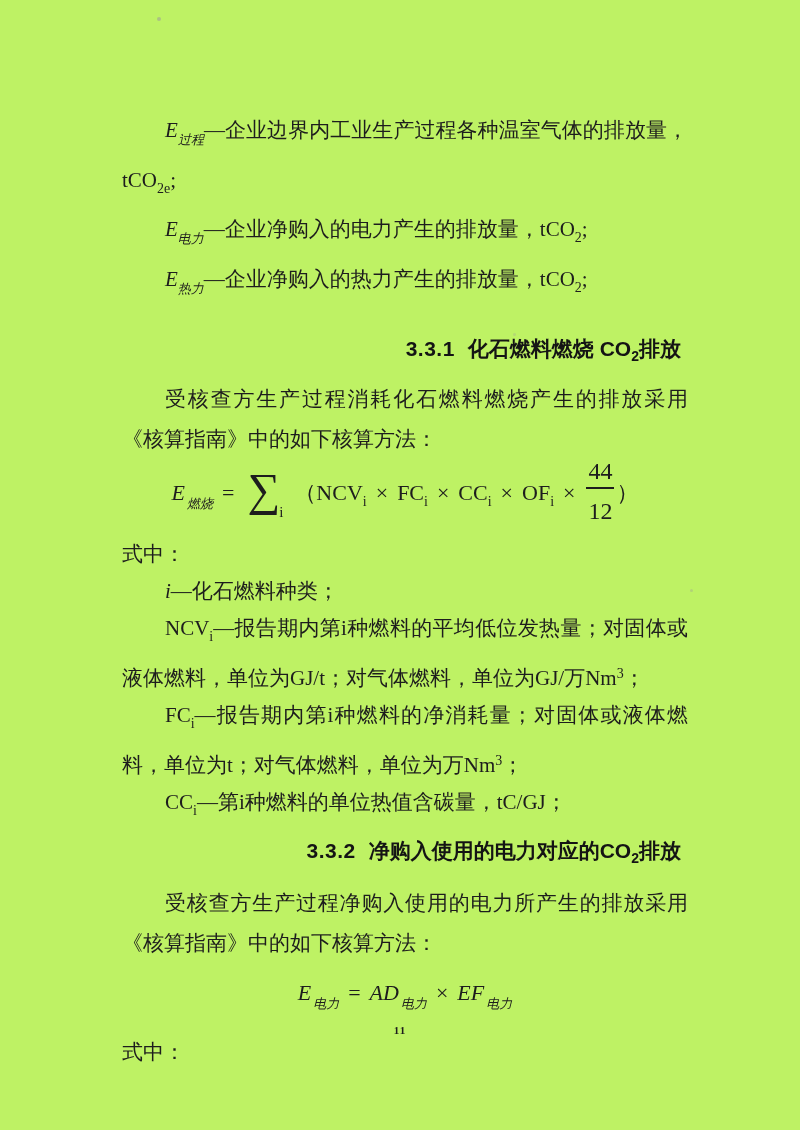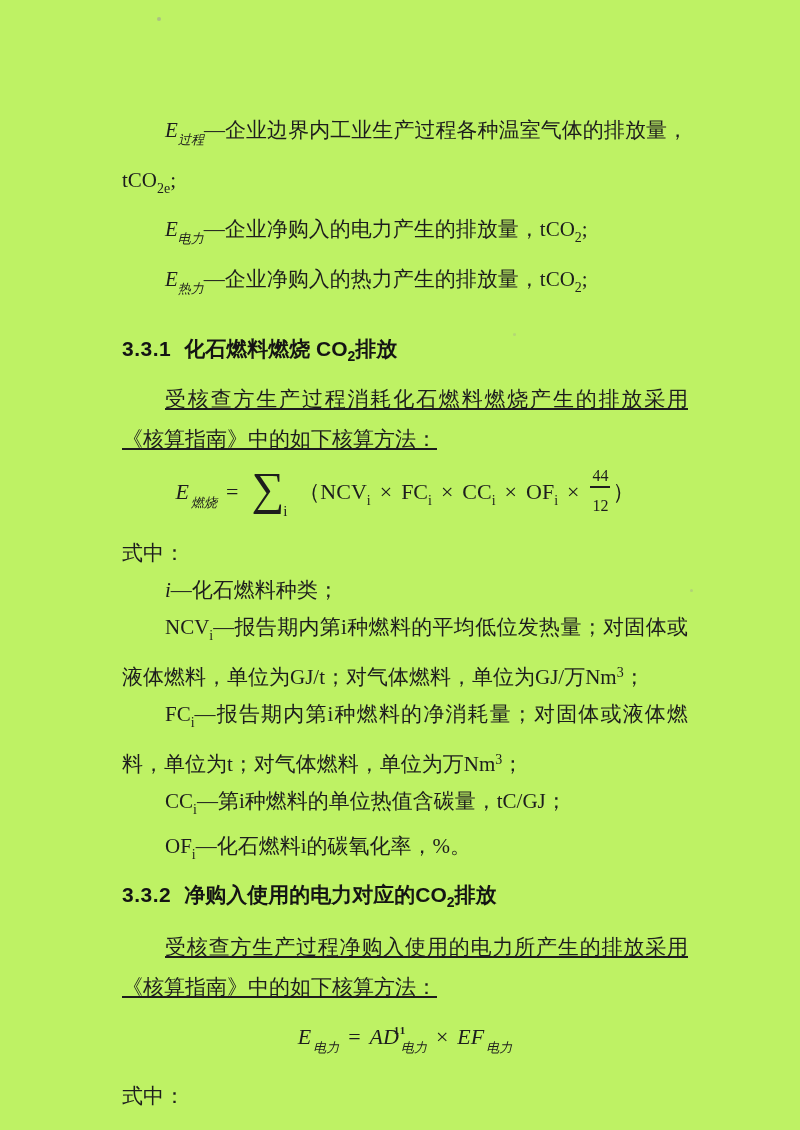--- a/index.html
+++ b/index.html
@@ -46,36 +46,37 @@
   }
   .t-sub {
     font-size: 14px;
     vertical-align: -6px;
   }
   .t-sup {
     font-size: 14px;
     vertical-align: 7px;
   }
   .section-heading {
-    margin: 0;
+    margin: 7px;
     font-family: "Liberation Sans", "DejaVu Sans", sans-serif;
     font-weight: 700;
     font-size: 21px;
     line-height: 30px;
     color: #141414;
+    text-align: right;
   }
   .heading-331 { margin-top: 25px; margin-bottom: 8px; }
   .heading-332 { margin-top: 7px; margin-bottom: 10px; }
   .section-num { margin-right: 13px; letter-spacing: 0.5px; }
   .h-sub {
     font-size: 14px;
     vertical-align: -5px;
     font-weight: 700;
   }
-  .intro { line-height: 35px; text-decoration: underline; }
+  .intro { line-height: 35px; }
   
   .formula1 {
     text-align: center;
     font-size: 22px;
     line-height: 62px;
     margin: 2px 0 1px 0;
     white-space: nowrap;
   }
   .formula2 {
     text-align: center;
@@ -104,21 +105,21 @@
     position: relative;
     top: 17px;
     left: -1px;
     margin-right: 10px;
   }
   .f-paren { font-size: 22px; }
   .frac {
     display: inline-block;
     vertical-align: middle;
     text-align: center;
-    font-size: 16px;
+    font-size: 24px;
     line-height: 1.15;
     position: relative;
     top: -3px;
     margin: 0 2px;
   }
   .frac-num {
     display: block;
     border-bottom: 2px solid #1d1d1d;
     padding: 0 2px 1px 2px;
   }
@@ -169,21 +170,20 @@
 
 
     <p class="body tight indent"><span class="var">i</span><span>—化石燃料种类；</span></p>
 
     <p class="body tight indent"><span>NCV</span><span class="i-sub">i</span><span>—报告期内第i种燃料的平均低位发热量；对固体或液体燃料，单位为GJ/t；对气体燃料，单位为GJ/万Nm</span><span class="t-sup">3</span><span>；</span></p>
 
     <p class="body tight indent"><span>FC</span><span class="i-sub">i</span><span>—报告期内第i种燃料的净消耗量；对固体或液体燃料，单位为t；对气体燃料，单位为万Nm</span><span class="t-sup">3</span><span>；</span></p>
 
     <p class="body tight indent"><span>CC</span><span class="i-sub">i</span><span>—第i种燃料的单位热值含碳量，tC/GJ；</span></p>
 
-    <p class="body tight indent"><span>OF</span><span class="i-sub">i</span><span>—化石燃料i的碳氧化率，%。</span></p>
 
     <h3 class="section-heading heading-332"><span class="section-num">3.3.2</span><span>净购入使用的电力对应的CO</span><span class="h-sub">2</span><span>排放</span></h3>
 
     <p class="body intro indent">受核查方生产过程净购入使用的电力所产生的排放采用《核算指南》中的如下核算方法：</p>
 
     <div class="formula2"><span class="f-var">E</span><span class="f-vsub">电力</span><span class="f-op">=</span><span class="f-var">AD</span><span class="f-vsub">电力</span><span class="f-op">×</span><span class="f-var">EF</span><span class="f-vsub">电力</span></div>
 
     <p class="body tight">式中：</p>
 
   </div>

